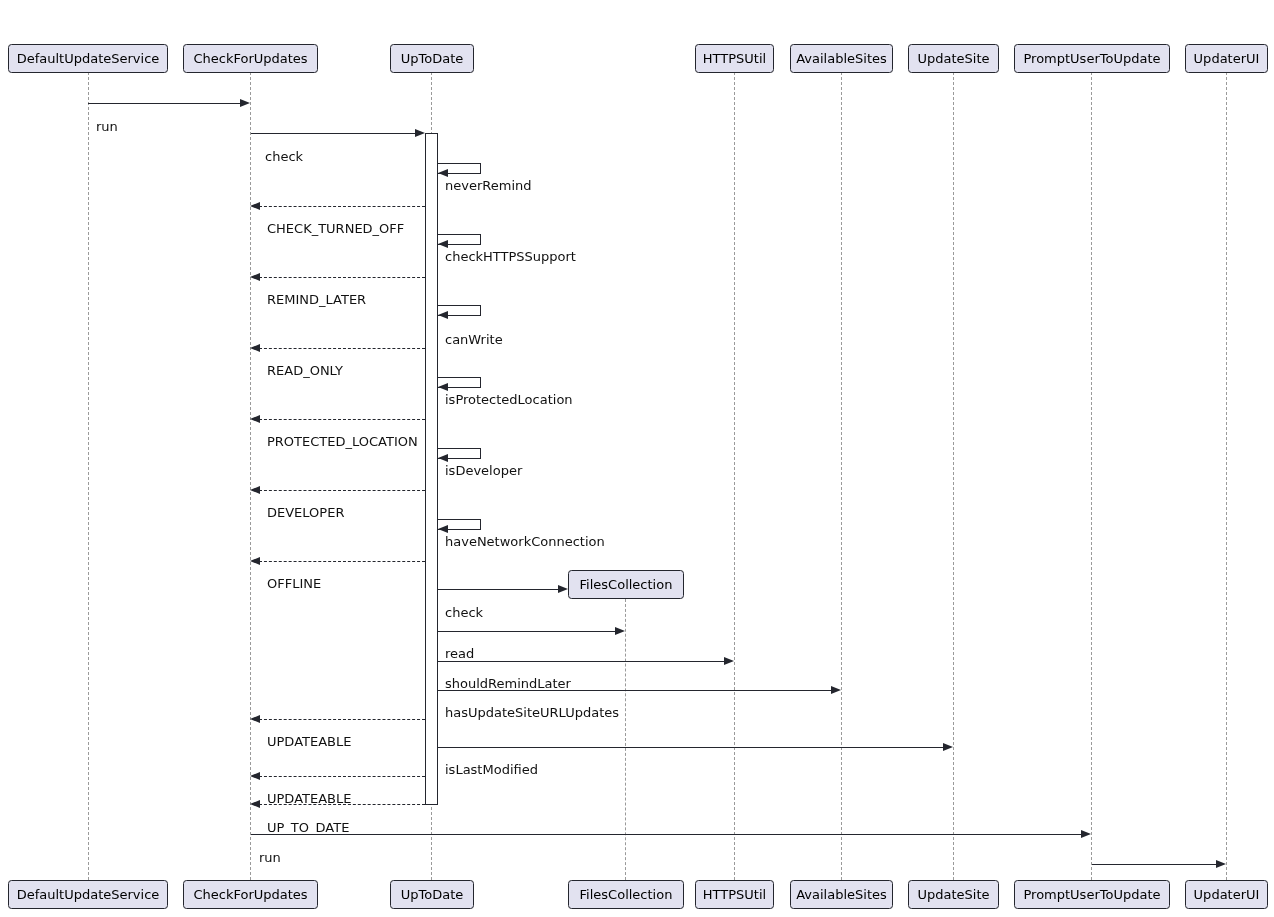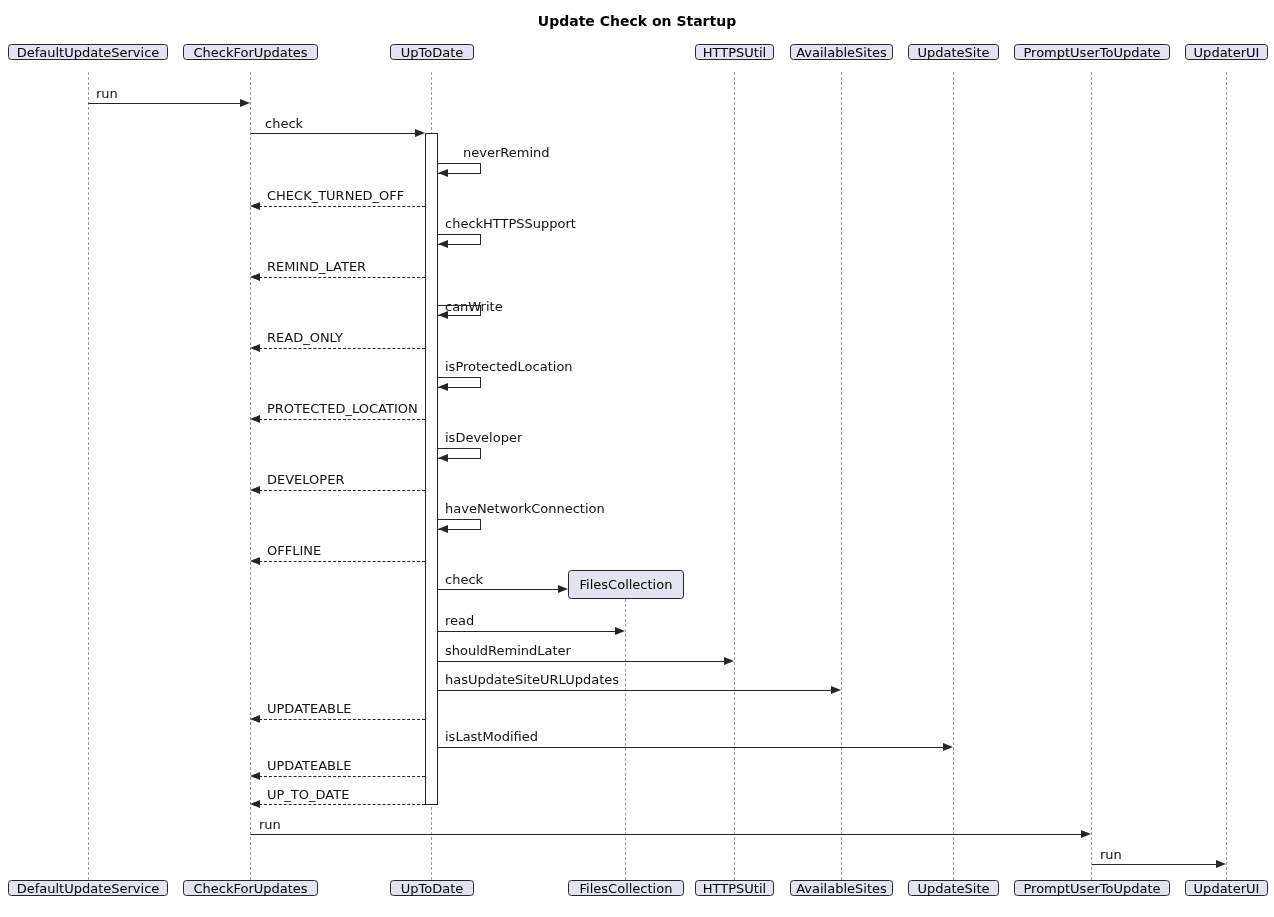--- a/index.html
+++ b/index.html
@@ -5,51 +5,50 @@
   html,body{margin:0;padding:0;background:#fff;}
   .diagram{
     position:relative;width:1274px;height:917px;background:#fff;overflow:hidden;
     font-family:"DejaVu Sans","Liberation Sans",sans-serif;color:#181818;
   }
   .title{
     position:absolute;left:0;right:0;top:13px;text-align:center;
     font-size:14px;font-weight:bold;color:#000;
   }
   .pbox{
-    position:absolute;height:16px;box-sizing:border-box;
+    position:absolute;height:29px;box-sizing:border-box;
     background:#E2E2F0;border:1.5px solid #24262E;border-radius:3.5px;
     display:flex;align-items:center;justify-content:center;
     font-size:13px;color:#000;white-space:nowrap;
   }
   .lifeline{
     position:absolute;width:0;border-left:1px dashed #9a9a9a;
   }
   .bar{
     position:absolute;box-sizing:border-box;background:#fff;
     border:1.5px solid #24262E;
   }
   .msg{
-    position:absolute;font-size:13px;color:#111;white-space:nowrap;line-height:14px;
+    position:absolute;font-size:13px;color:#111;white-space:nowrap;line-height:14px;margin-top:33px;
   }
   .ln{position:absolute;height:0;border-top:1.2px solid #24262E;}
   .ln.dash{border-top:1.2px dashed #24262E;}
   .selfloop{
     position:absolute;width:43px;height:11px;box-sizing:border-box;
     border:1.2px solid #24262E;border-left:none;background:transparent;
   }
   .ah{position:absolute;width:0;height:0;border-top:4.5px solid transparent;border-bottom:4.5px solid transparent;}
   .ah.r{border-left:10px solid #24262E;}
   .ah.l{border-right:10px solid #24262E;}
 </style>
 </head>
 <body>
 
 <div class="diagram">
 
-  <div class="title">Update Check on Startup</div>
 
   <div class="lifeline" style="left:88px;top:72px;height:808px"></div>
   <div class="lifeline" style="left:250px;top:72px;height:808px"></div>
   <div class="lifeline" style="left:431px;top:72px;height:808px"></div>
   <div class="lifeline" style="left:625px;top:599px;height:281px"></div>
   <div class="lifeline" style="left:734px;top:72px;height:808px"></div>
   <div class="lifeline" style="left:841px;top:72px;height:808px"></div>
   <div class="lifeline" style="left:953px;top:72px;height:808px"></div>
   <div class="lifeline" style="left:1091px;top:72px;height:808px"></div>
   <div class="lifeline" style="left:1226px;top:72px;height:808px"></div>
@@ -66,21 +65,21 @@
   <div class="bar" style="left:425px;top:133px;width:13px;height:672px"></div>
 
   <div class="msg" style="left:96px;top:87px">run</div>
   <div class="ln" style="left:88px;top:103px;width:153px"></div>
   <div class="ah r" style="left:240px;top:99px"></div>
 
   <div class="msg" style="left:265px;top:117px">check</div>
   <div class="ln" style="left:251px;top:133px;width:164px"></div>
   <div class="ah r" style="left:415px;top:129px"></div>
 
-  <div class="msg" style="left:463px;top:146px">neverRemind</div>
+  <div class="msg" style="left:445px;top:146px">neverRemind</div>
   <div class="selfloop" style="left:438px;top:163px"></div>
   <div class="ah l" style="left:438px;top:169px"></div>
 
   <div class="msg" style="left:267px;top:189px">CHECK_TURNED_OFF</div>
   <div class="ln dash" style="left:259px;top:206px;width:166px"></div>
   <div class="ah l" style="left:250px;top:202px"></div>
 
   <div class="msg" style="left:445px;top:217px">checkHTTPSSupport</div>
   <div class="selfloop" style="left:438px;top:234px"></div>
   <div class="ah l" style="left:438px;top:240px"></div>

